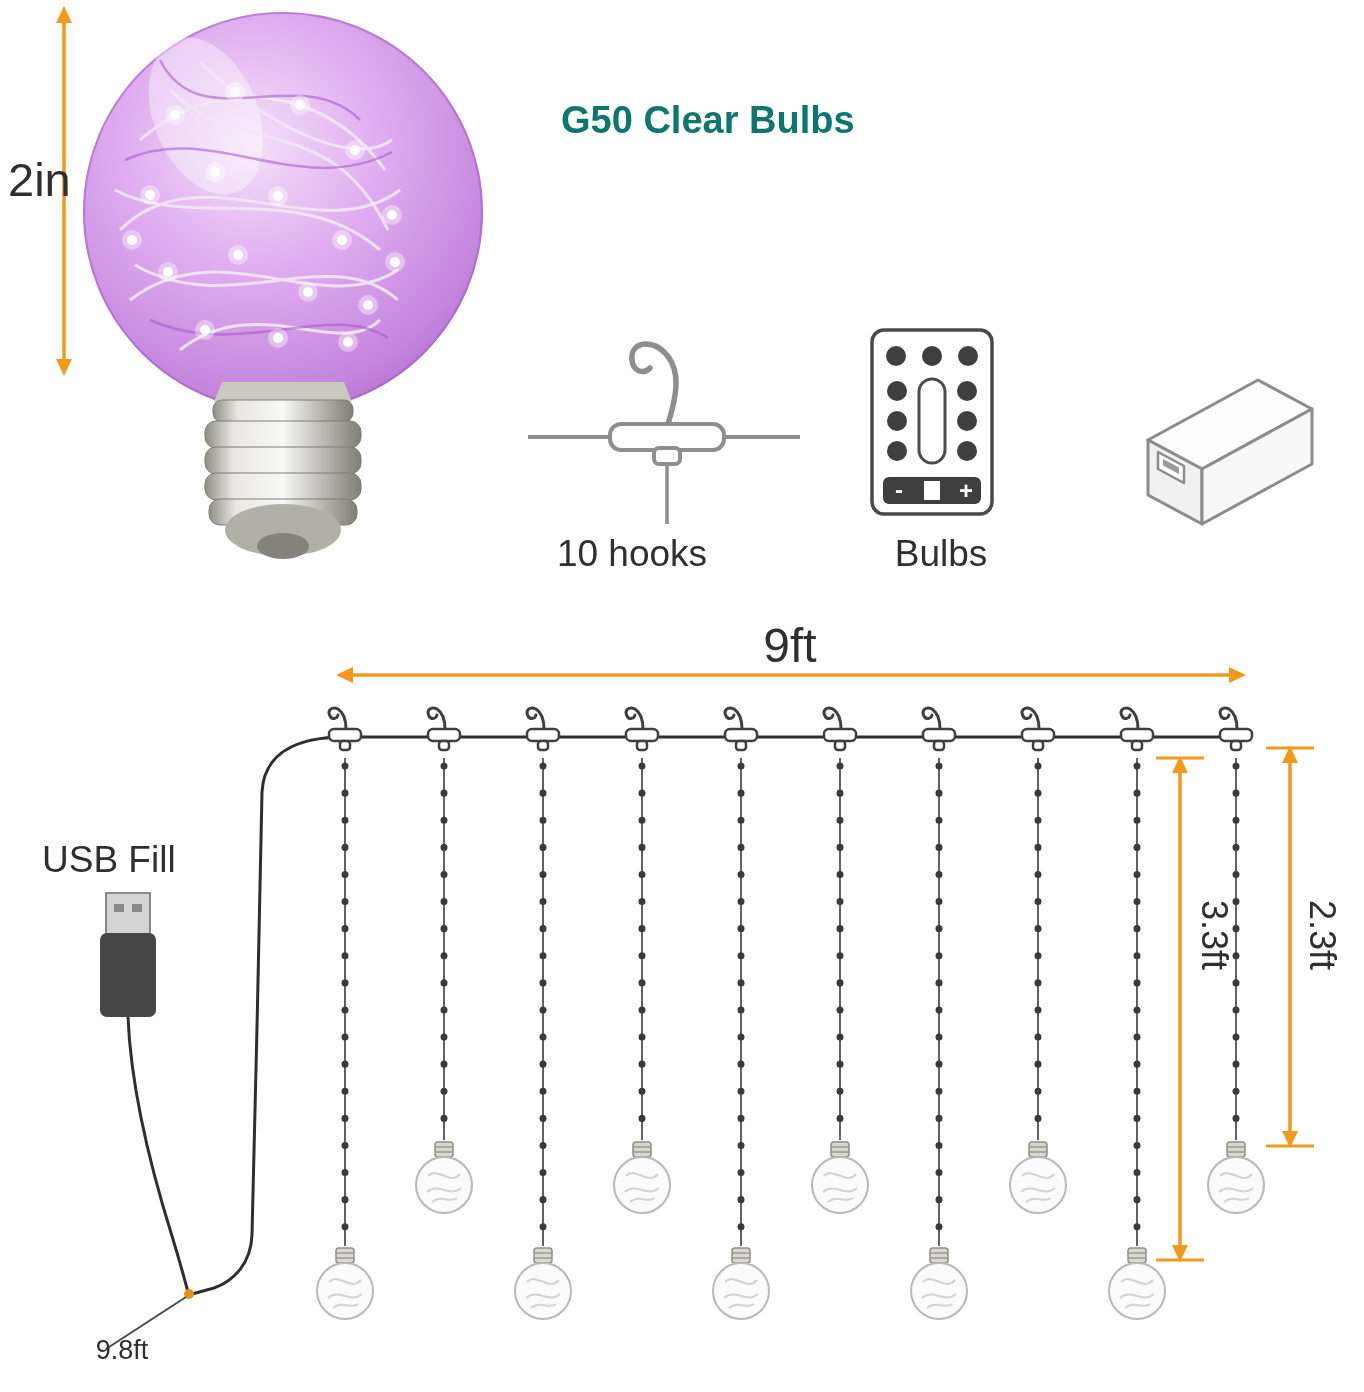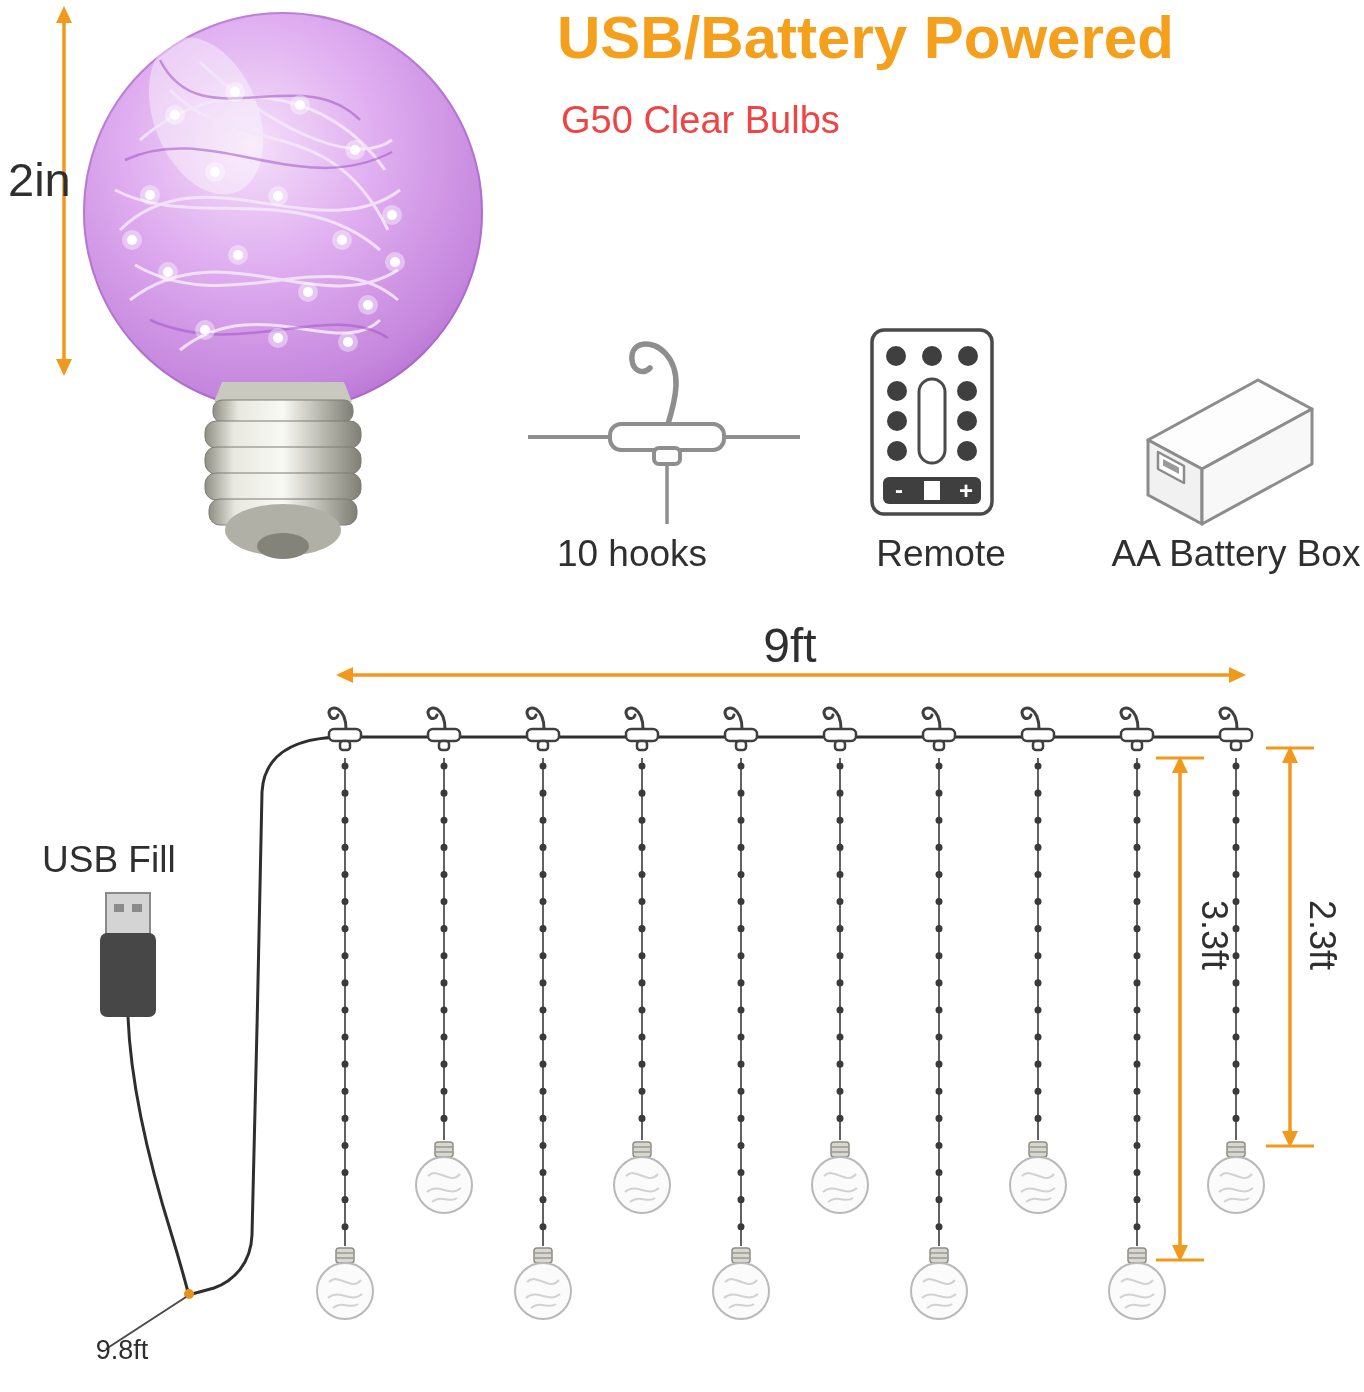--- a/index.html
+++ b/index.html
@@ -4,21 +4,21 @@
 <style>
   *{margin:0;padding:0;box-sizing:border-box}
   html,body{background:#ffffff}
   .canvas{position:relative;width:1364px;height:1392px;background:#ffffff;overflow:hidden;
           font-family:"Liberation Sans","DejaVu Sans",sans-serif;color:#2f2f2f}
   .art{position:absolute;left:0;top:0;display:block}
   .lbl{position:absolute;white-space:nowrap;color:#2f2f2f;font-weight:500;line-height:1.1}
   .lbl.c{transform:translateX(-50%)}
   .lbl.rot{transform:translate(-50%,-50%) rotate(90deg)}
   .title{position:absolute;white-space:nowrap;color:#F5A01C;font-weight:bold;line-height:1}
-  .sub{position:absolute;white-space:nowrap;color:#ef4444;font-weight:400;line-height:1.1}
+  .sub{position:absolute;white-space:nowrap;color:#0f766e;font-weight:700;line-height:1.1}
   .rglyph{font-family:"Liberation Sans",sans-serif;font-size:24px;font-weight:bold;fill:#ffffff;text-anchor:middle}
 </style>
 </head>
 <body>
 
 <div class="canvas">
 
   <svg class="art" width="1364" height="1392" viewBox="0 0 1364 1392">
     <defs>
       <radialGradient id="glass" cx="0.42" cy="0.33" r="0.8">
@@ -258,30 +258,28 @@
       <line x1="1266" y1="748" x2="1314" y2="748" stroke="#F0991C" stroke-width="3"></line>
       <line x1="1266" y1="1146" x2="1314" y2="1146" stroke="#F0991C" stroke-width="3"></line>
       <line x1="1290" y1="760" x2="1290" y2="1134" stroke="#F0991C" stroke-width="3.5"></line>
       <polygon points="1290,746 1282,763 1298,763"></polygon>
       <polygon points="1290,1148 1282,1131 1298,1131"></polygon>
     </g>
   </svg>
 
   <div class="lbl" style="left:8px;top:154px;font-size:47px">2in</div>
 
-  <div class="title" style="left:557px;top:8px;font-size:60px">USB/Battery Powered</div>
 
   <div class="sub" style="left:561px;top:100px;font-size:38px">G50 Clear Bulbs</div>
 
 
   <div class="lbl c" style="left:632px;top:534px;font-size:37px">10 hooks</div>
 
-  <div class="lbl c" style="left:941px;top:534px;font-size:37px">Remote</div>
-
-  <div class="lbl c" style="left:1236px;top:534px;font-size:37px">AA Battery Box</div>
+  <div class="lbl c" style="left:941px;top:534px;font-size:37px">Bulbs</div>
+
 
   <div class="lbl c" style="left:790px;top:620px;font-size:48px">9ft</div>
 
   <div class="lbl" style="left:42px;top:840px;font-size:37px">USB Fill</div>
 
   <div class="lbl c" style="left:122px;top:1336px;font-size:27px">9.8ft</div>
 
   <div class="lbl rot" style="left:1214px;top:935px;font-size:36px">3.3ft</div>
 
   <div class="lbl rot" style="left:1322px;top:935px;font-size:36px">2.3ft</div>

